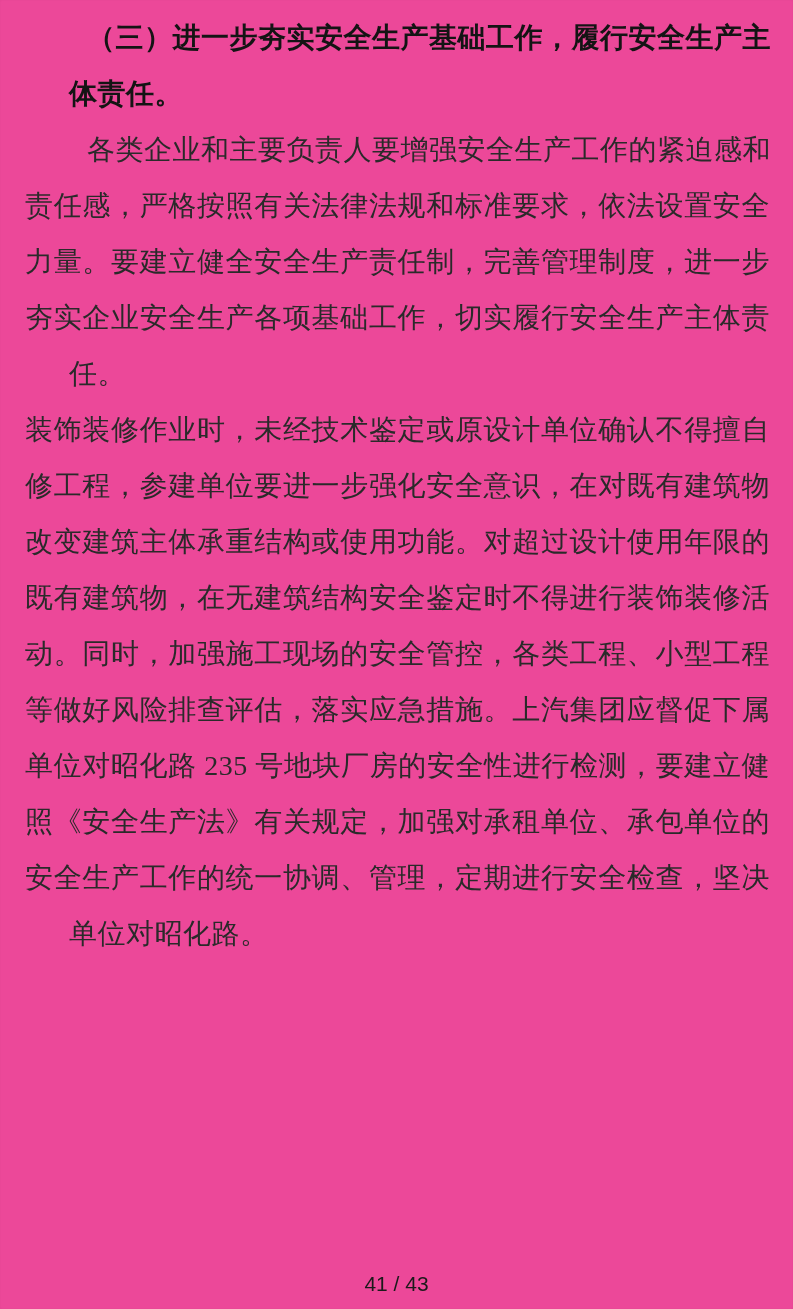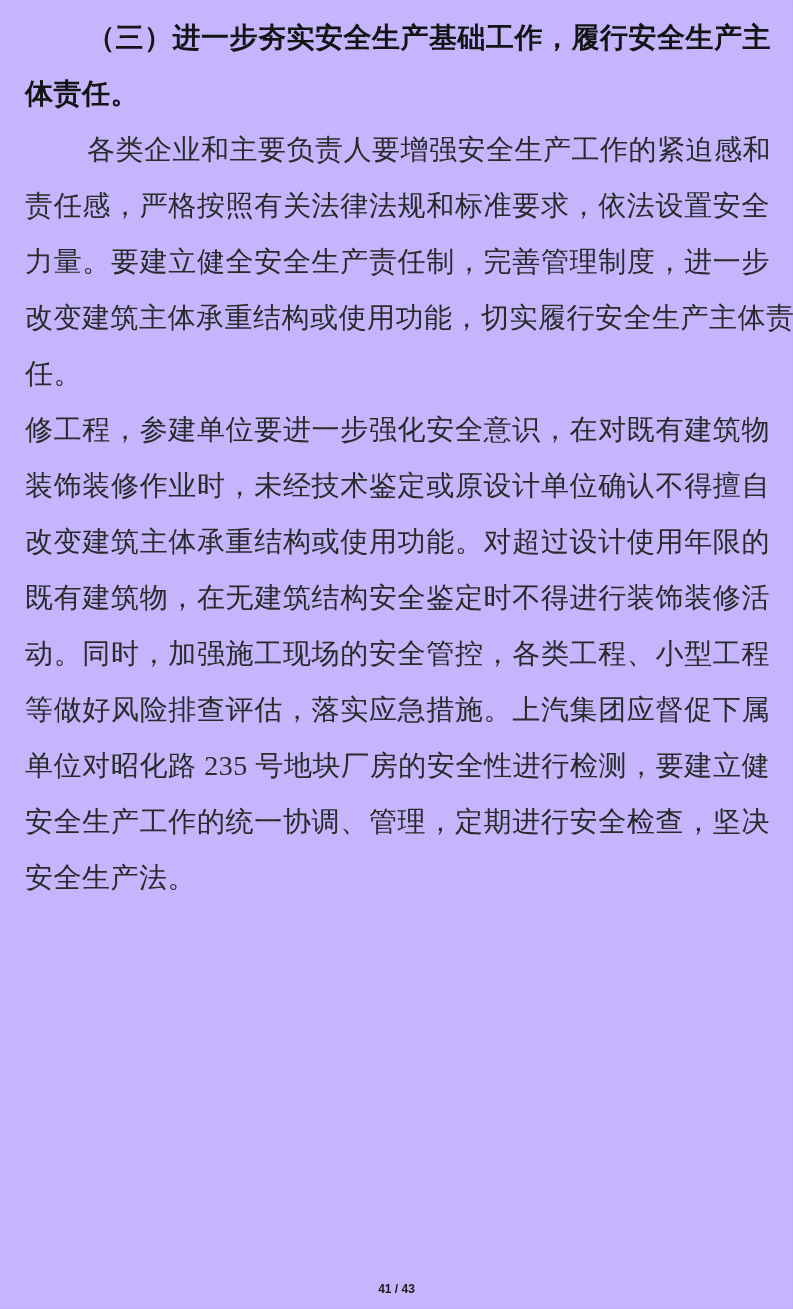--- a/index.html
+++ b/index.html
@@ -4,21 +4,21 @@
 <style>
   html, body {
     margin: 0;
     padding: 0;
     background: #ffffff;
   }
   .page {
     position: relative;
     width: 793px;
     height: 1309px;
-    background: #c4b5fd;
+    background: #ec4899;
     overflow: hidden;
     font-family: "Liberation Serif", serif;
     box-shadow: inset 0 0 2px rgba(0,0,0,0.06);
   }
   .content {
     position: absolute;
     top: 10px;
     left: 25px;
     width: 745px;
     color: #222222;
@@ -35,54 +35,56 @@
   }
   .line.heading {
     font-weight: 700;
     color: #141414;
   }
   .line.first {
     text-indent: 62px;
   }
   .line.last {
     text-align-last: left;
+    margin-left: 44px;
   }
   .footer {
     position: absolute;
     left: 0;
     bottom: 13px;
     width: 100%;
     text-align: center;
     font-family: "Liberation Sans", sans-serif;
-    font-size: 12px;
-    font-weight: 700;
+    font-size: 21px;
+    font-weight: 400;
     color: #1a1a1a;
   }
 </style>
 </head>
 <body>
 
 <div class="page">
   <div class="content">
 
     <div class="line heading first">（三）进一步夯实安全生产基础工作，履行安全生产主</div>
     <div class="line heading last">体责任。</div>
 
     <div class="line first">各类企业和主要负责人要增强安全生产工作的紧迫感和</div>
     <div class="line">责任感，严格按照有关法律法规和标准要求，依法设置安全</div>
     <div class="line">力量。要建立健全安全生产责任制，完善管理制度，进一步</div>
-    <div class="line">改变建筑主体承重结构或使用功能，切实履行安全生产主体责</div>
+    <div class="line">夯实企业安全生产各项基础工作，切实履行安全生产主体责</div>
     <div class="line last">任。</div>
 
+    <div class="line">装饰装修作业时，未经技术鉴定或原设计单位确认不得擅自</div>
     <div class="line">修工程，参建单位要进一步强化安全意识，在对既有建筑物</div>
-    <div class="line">装饰装修作业时，未经技术鉴定或原设计单位确认不得擅自</div>
     <div class="line">改变建筑主体承重结构或使用功能。对超过设计使用年限的</div>
     <div class="line">既有建筑物，在无建筑结构安全鉴定时不得进行装饰装修活</div>
     <div class="line">动。同时，加强施工现场的安全管控，各类工程、小型工程</div>
     <div class="line">等做好风险排查评估，落实应急措施。上汽集团应督促下属</div>
     <div class="line">单位对昭化路 235 号地块厂房的安全性进行检测，要建立健</div>
+    <div class="line">照《安全生产法》有关规定，加强对承租单位、承包单位的</div>
     <div class="line">安全生产工作的统一协调、管理，定期进行安全检查，坚决</div>
-    <div class="line last">安全生产法。</div>
+    <div class="line last">单位对昭化路。</div>
 
   </div>
 
   <div class="footer">41 / 43</div>
 </div>
 
 </body></html>

